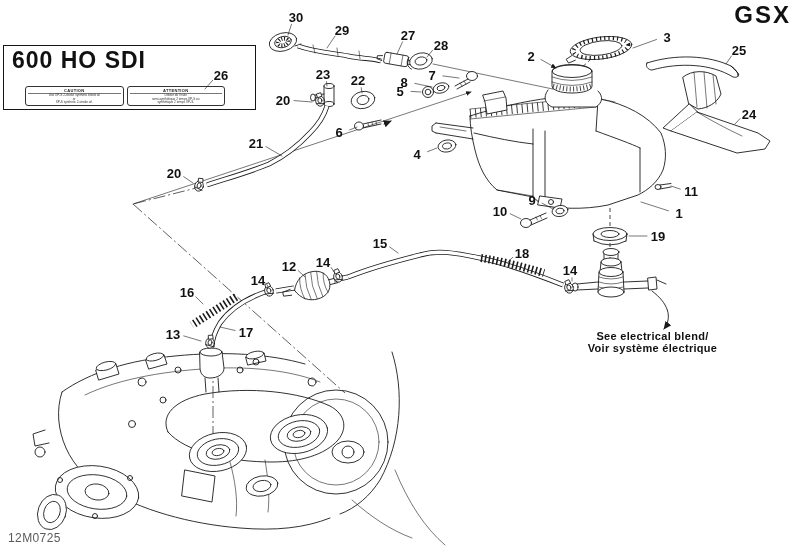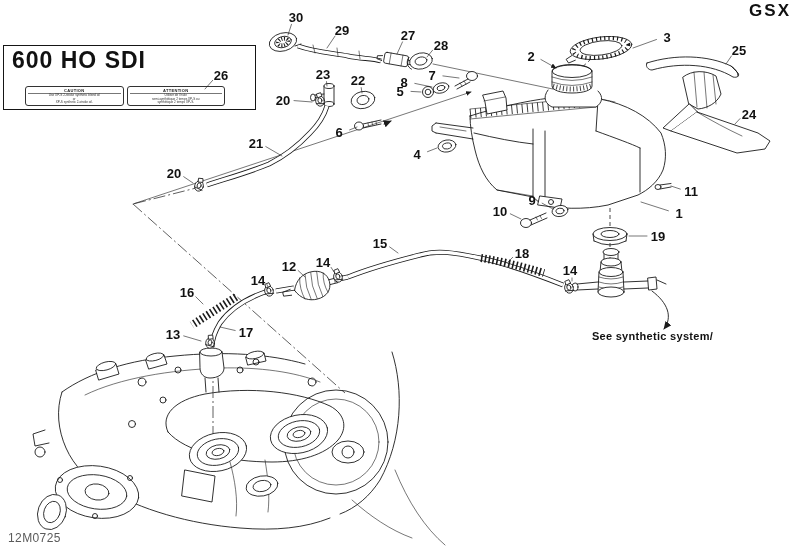--- a/index.html
+++ b/index.html
@@ -11,21 +11,21 @@
   .model-title{position:absolute;left:8px;top:1px;font-size:23px;font-weight:bold;
                letter-spacing:1px;white-space:nowrap;}
   .caution-strip{position:absolute;left:21px;bottom:3px;width:200px;height:20px;
                  display:flex;gap:3px;}
   .caution-box{flex:1;border:0.8px solid #333;border-radius:3px;background:#fff;
                padding:1px 2px;box-sizing:border-box;overflow:hidden;}
   .caution-header{font-size:4px;font-weight:bold;text-align:center;letter-spacing:.3px;
                   border-bottom:.5px solid #777;color:#222;}
   .caution-line{font-size:3.1px;line-height:1.2;text-align:center;color:#333;white-space:nowrap;}
   
-  .gsx{position:absolute;right:9px;top:1px;font-size:17px;font-weight:bold;letter-spacing:2px;}
+  .gsx{position:absolute;right:9px;top:1px;font-size:24px;font-weight:bold;letter-spacing:2px;}
   
   .note{position:absolute;left:555px;top:331px;width:195px;text-align:center;
         font-size:11px;font-weight:600;letter-spacing:.3px;line-height:1.05;}
   
   .doccode{position:absolute;left:8px;top:531px;font-size:12px;color:#5a5a5a;letter-spacing:.4px;}
   svg.art{position:absolute;left:0;top:0;pointer-events:none;}
   svg.art *{vector-effect:non-scaling-stroke;}
   .ln{stroke:#1b1b1b;fill:none;stroke-width:.9;stroke-linecap:round;stroke-linejoin:round;}
   .w{fill:#fff;}
   .thin{stroke-width:.6;}
@@ -57,21 +57,22 @@
       <div class="caution-box">
         <div class="caution-header">ATTENTION</div>
         <div class="caution-line">Utiliser de l'huile</div>
         <div class="caution-line">semi-synthétique 2 temps XP-S ou</div>
         <div class="caution-line">synthétique 2 temps XP-S.</div>
       </div>
     </div>
   </div>
 
   <div class="note">
-    <div>See synthetic system/</div>
+    <div>See electrical blend/</div>
+    <div>Voir système électrique</div>
   </div>
 
   <div class="doccode">12M0725</div>
 
   <svg id="diagram-svg" class="art" width="800" height="550" viewBox="0 0 800 550">
     <defs>
       <marker id="ah" markerWidth="11" markerHeight="9" refX="8.2" refY="4" orient="auto">
         <path d="M0,0 L9,4 L0,8 Z" fill="#1b1b1b"></path>
       </marker>
       <g id="clampdef">

